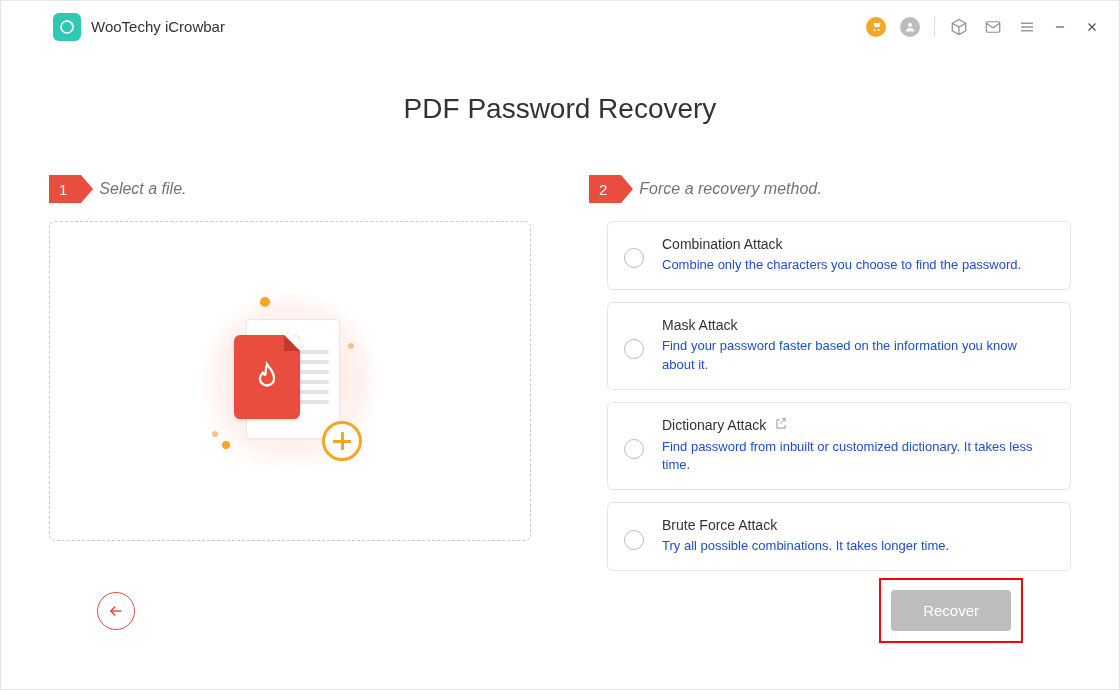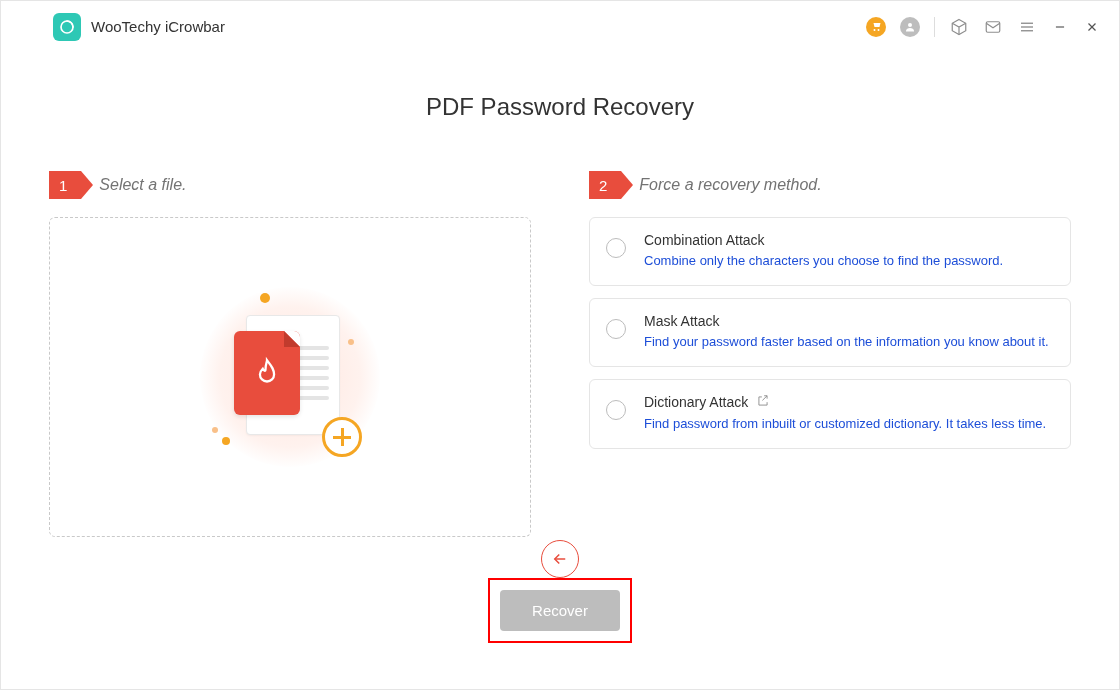--- a/index.html
+++ b/index.html
@@ -40,21 +40,21 @@
     .title-spacer { flex: 1; }
     .title-icons { display: flex; align-items: center; gap: 14px; }
     .t-icon { width: 20px; height: 20px; display: flex; align-items:center; justify-content:center; color:#8e8e8e; cursor:pointer; }
     .t-icon.cart { color: #f5a623; }
     .cart-circle { width:20px; height:20px; border-radius:50%; background:#f5a623; display:flex; align-items:center; justify-content:center;}
     .user-circle { width:20px; height:20px; border-radius:50%; background:#bdbdbd; display:flex; align-items:center; justify-content:center;}
     .divider-v { width:1px; height:20px; background:#ddd; }
     .win-btn { width:18px; height:18px; display:flex; align-items:center; justify-content:center; cursor:pointer; color:#555;}
     
     .main { flex:1; padding: 40px 48px 20px 48px; display:flex; flex-direction:column; }
-    .page-title { text-align:center; font-size: 24px; color:#333; font-weight:400; margin-bottom: 50px; }
+    .page-title { text-align:center; font-size: 28px; color:#333; font-weight:400; margin-bottom: 50px; }
     .columns { display:flex; gap: 58px; }
     .col { flex:1; }
     .step-header { display:flex; align-items:center; margin-bottom: 18px; }
     .step-badge {
       position:relative;
       background:#e84d3d;
       color:#fff;
       height:28px;
       padding:0 14px 0 10px;
       display:flex; align-items:center; justify-content:center;
@@ -118,37 +118,37 @@
     .dot { position:absolute; border-radius:50%; }
     .d1 { width:10px; height:10px; background:#f5a623; top:6px; left:60px; }
     .d2 { width:6px; height:6px; background:#f9c089; top:52px; right:26px; }
     .d3 { width:6px; height:6px; background:#f9c089; bottom:34px; left:12px; }
     .d4 { width:8px; height:8px; background:#f5a623; bottom:22px; left:22px; }
     
     .methods { display:flex; flex-direction:column; gap:12px; }
     .method {
       border:1px solid #e5e5e5; border-radius:6px;
       padding:14px 18px 14px 16px;
-      display:flex; align-items:flex-start; gap:18px;
+      display:flex; align-items:center; gap:18px;
       cursor:pointer;
+      margin-left:18px;
     }
     .radio {
       width:20px; height:20px; border:1.5px solid #bcbcbc; border-radius:50%;
       flex-shrink:0; margin-top:6px;
     }
     .method-body { flex:1; }
     .method-title { font-size:14px; color:#333; margin-bottom:4px; display:flex; align-items:center; gap:8px;}
     .method-desc { font-size:13px; color:#1d4ed8; line-height:1.45; }
     .small-icon { color:#8e8e8e; }
     
     .footer {
       display:flex; align-items:center; justify-content:space-between;
       padding: 0 48px 26px 48px;
       margin-top:auto;
-      flex-direction:column;
     }
     .back-btn {
       width:38px; height:38px; border:1.5px solid #e84d3d; border-radius:50%;
       display:flex; align-items:center; justify-content:center;
       color:#e84d3d; cursor:pointer;
     }
     .recover-wrap {
       border:2px solid #ff0000; padding:10px 10px;
     }
     .recover-btn {
@@ -295,20 +295,29 @@
                       <path d="M14 3h5v5"></path>
                       <path d="M19 3l-8 8"></path>
                       <path d="M19 14v5H5V5h5"></path>
                     </svg>
                 </span>
               </div>
               <div class="method-desc">Find password from inbuilt or customized dictionary. It takes less time.</div>
             </div>
           </div>
 
+          <div class="method">
+            <div class="radio"></div>
+            <div class="method-body">
+              <div class="method-title">
+                  <span>Brute Force Attack</span>
+                </div>
+              <div class="method-desc">Try all possible combinations. It takes longer time.</div>
+            </div>
+          </div>
 
         </div>
       </div>
     </div>
 
     <div class="footer">
       <div class="back-btn">
         <svg width="18" height="18" viewBox="0 0 24 24" fill="none" stroke="currentColor" stroke-width="2">
             <line x1="19" y1="12" x2="5" y2="12"></line>
             <polyline points="11 18 5 12 11 6"></polyline>

